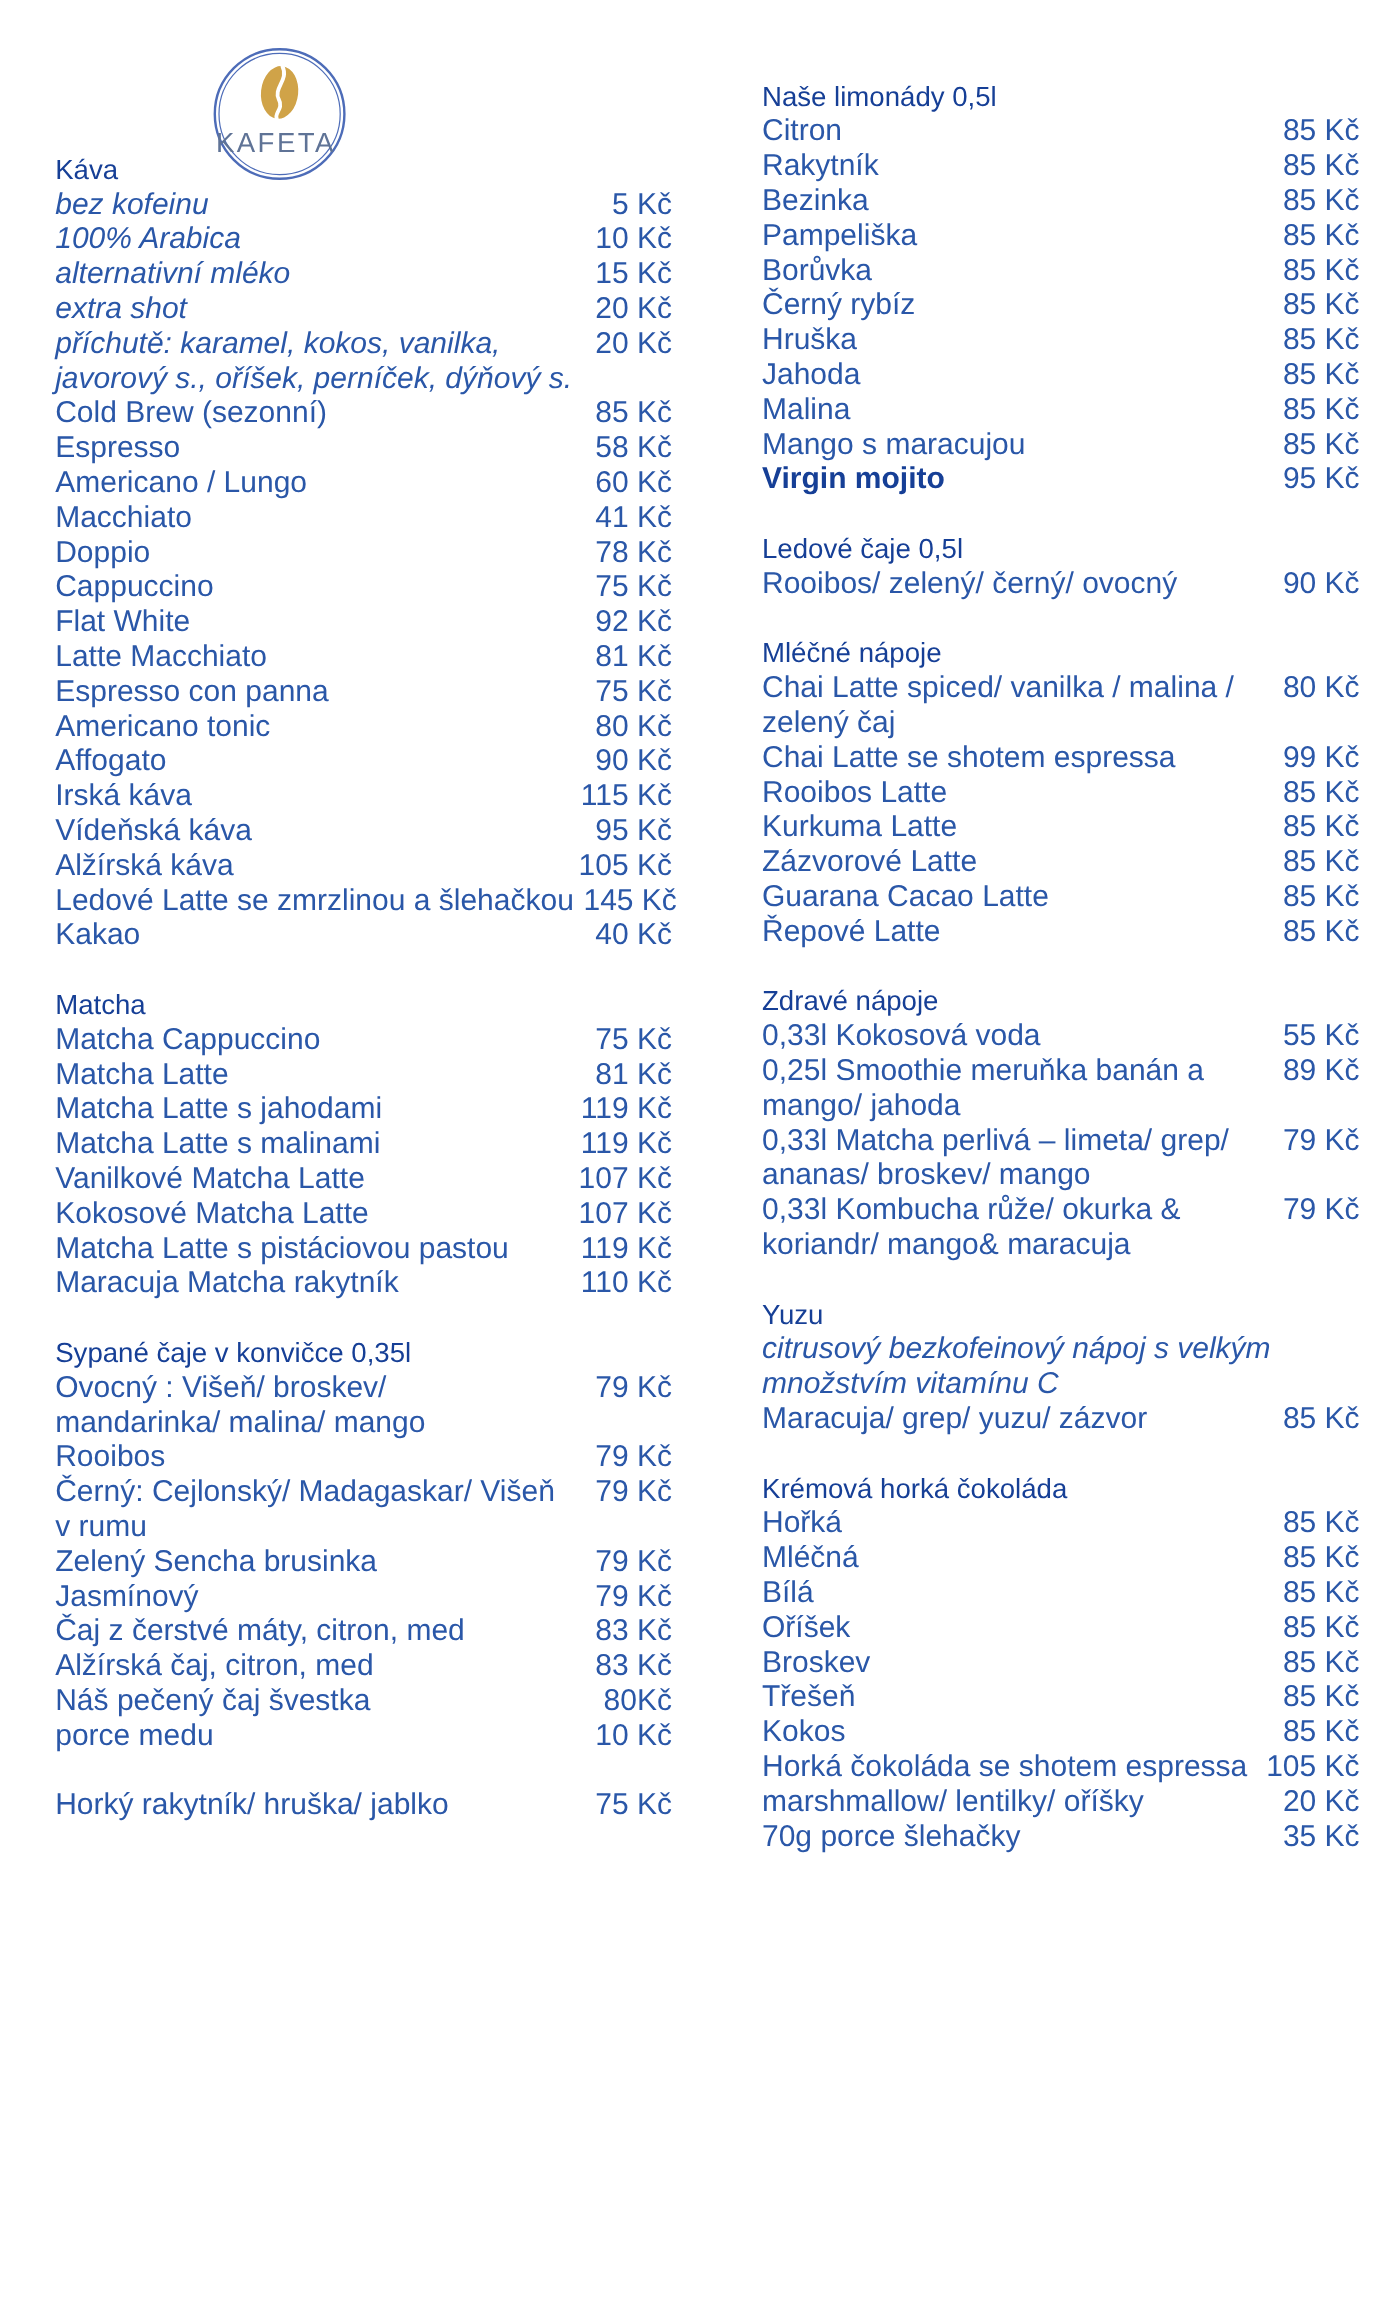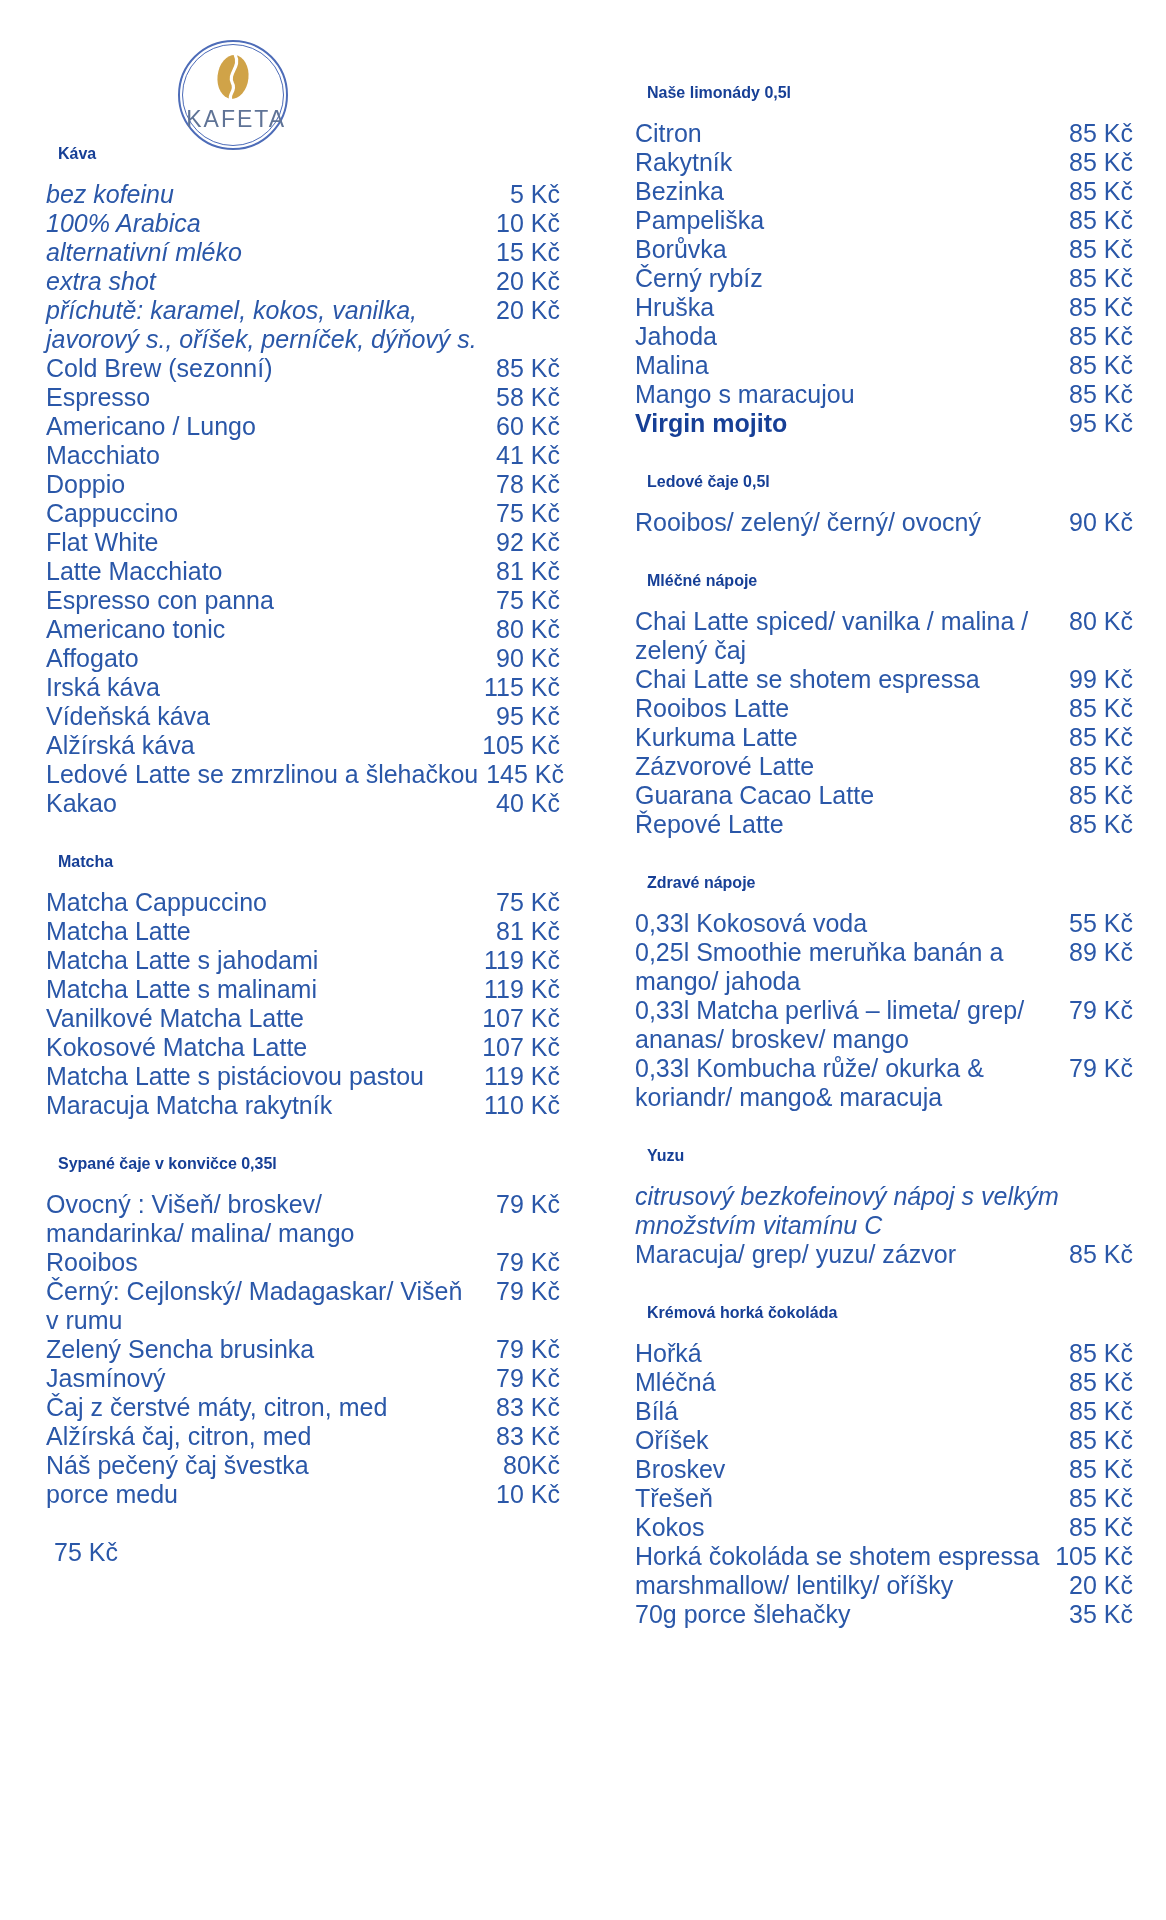--- a/index.html
+++ b/index.html
@@ -38,40 +38,40 @@
     position: absolute;
     left: 50%;
     top: 11px;
     transform: translateX(-50%) rotate(6deg);
   }
   .logo .brand {
     position: absolute;
     left: 0;
     right: 0;
     top: 64px;
-    text-align: right;
+    text-align: left;
     font-size: 23px;
     letter-spacing: 2px;
     color: var(--brand-color, #5f7396);
     font-weight: 400;
   }
   
   .col {
     position: absolute;
     font-size: 25px;
     line-height: 29px;
   }
   .col-left  { left: 46px;  top: 127px; width: 514px; }
   .col-right { left: 635px; top: 66px;  width: 498px; }
   .menu-section + .menu-section { margin-top: 29px; }
   .section-title {
-    margin: 12px;
-    font-size: 16px;
+    margin: 0;
+    font-size: 23px;
     line-height: 29px;
-    font-weight: 700;
+    font-weight: 400;
     color: var(--heading-color, #163f96);
   }
   .row {
     display: flex;
     justify-content: space-between;
     align-items: baseline;
   }
   .row .label {
     white-space: nowrap;
     overflow: visible;
@@ -314,20 +314,21 @@
   <div class="row">
     <span class="label">porce medu</span>
     <span class="price">10 Kč</span>
   </div>
 </div>
   </section>
 
   <section class="menu-section">
     <div class="rows">
   <div class="row">
+    <span class="label">Horký rakytník/ hruška/ jablko</span>
     <span class="price">75 Kč</span>
   </div>
 </div>
   </section>
 </div>
   <div class="col col-right">
   <section class="menu-section">
     <h2 class="section-title">Naše limonády 0,5l</h2>
     <div class="rows">
   <div class="row">

